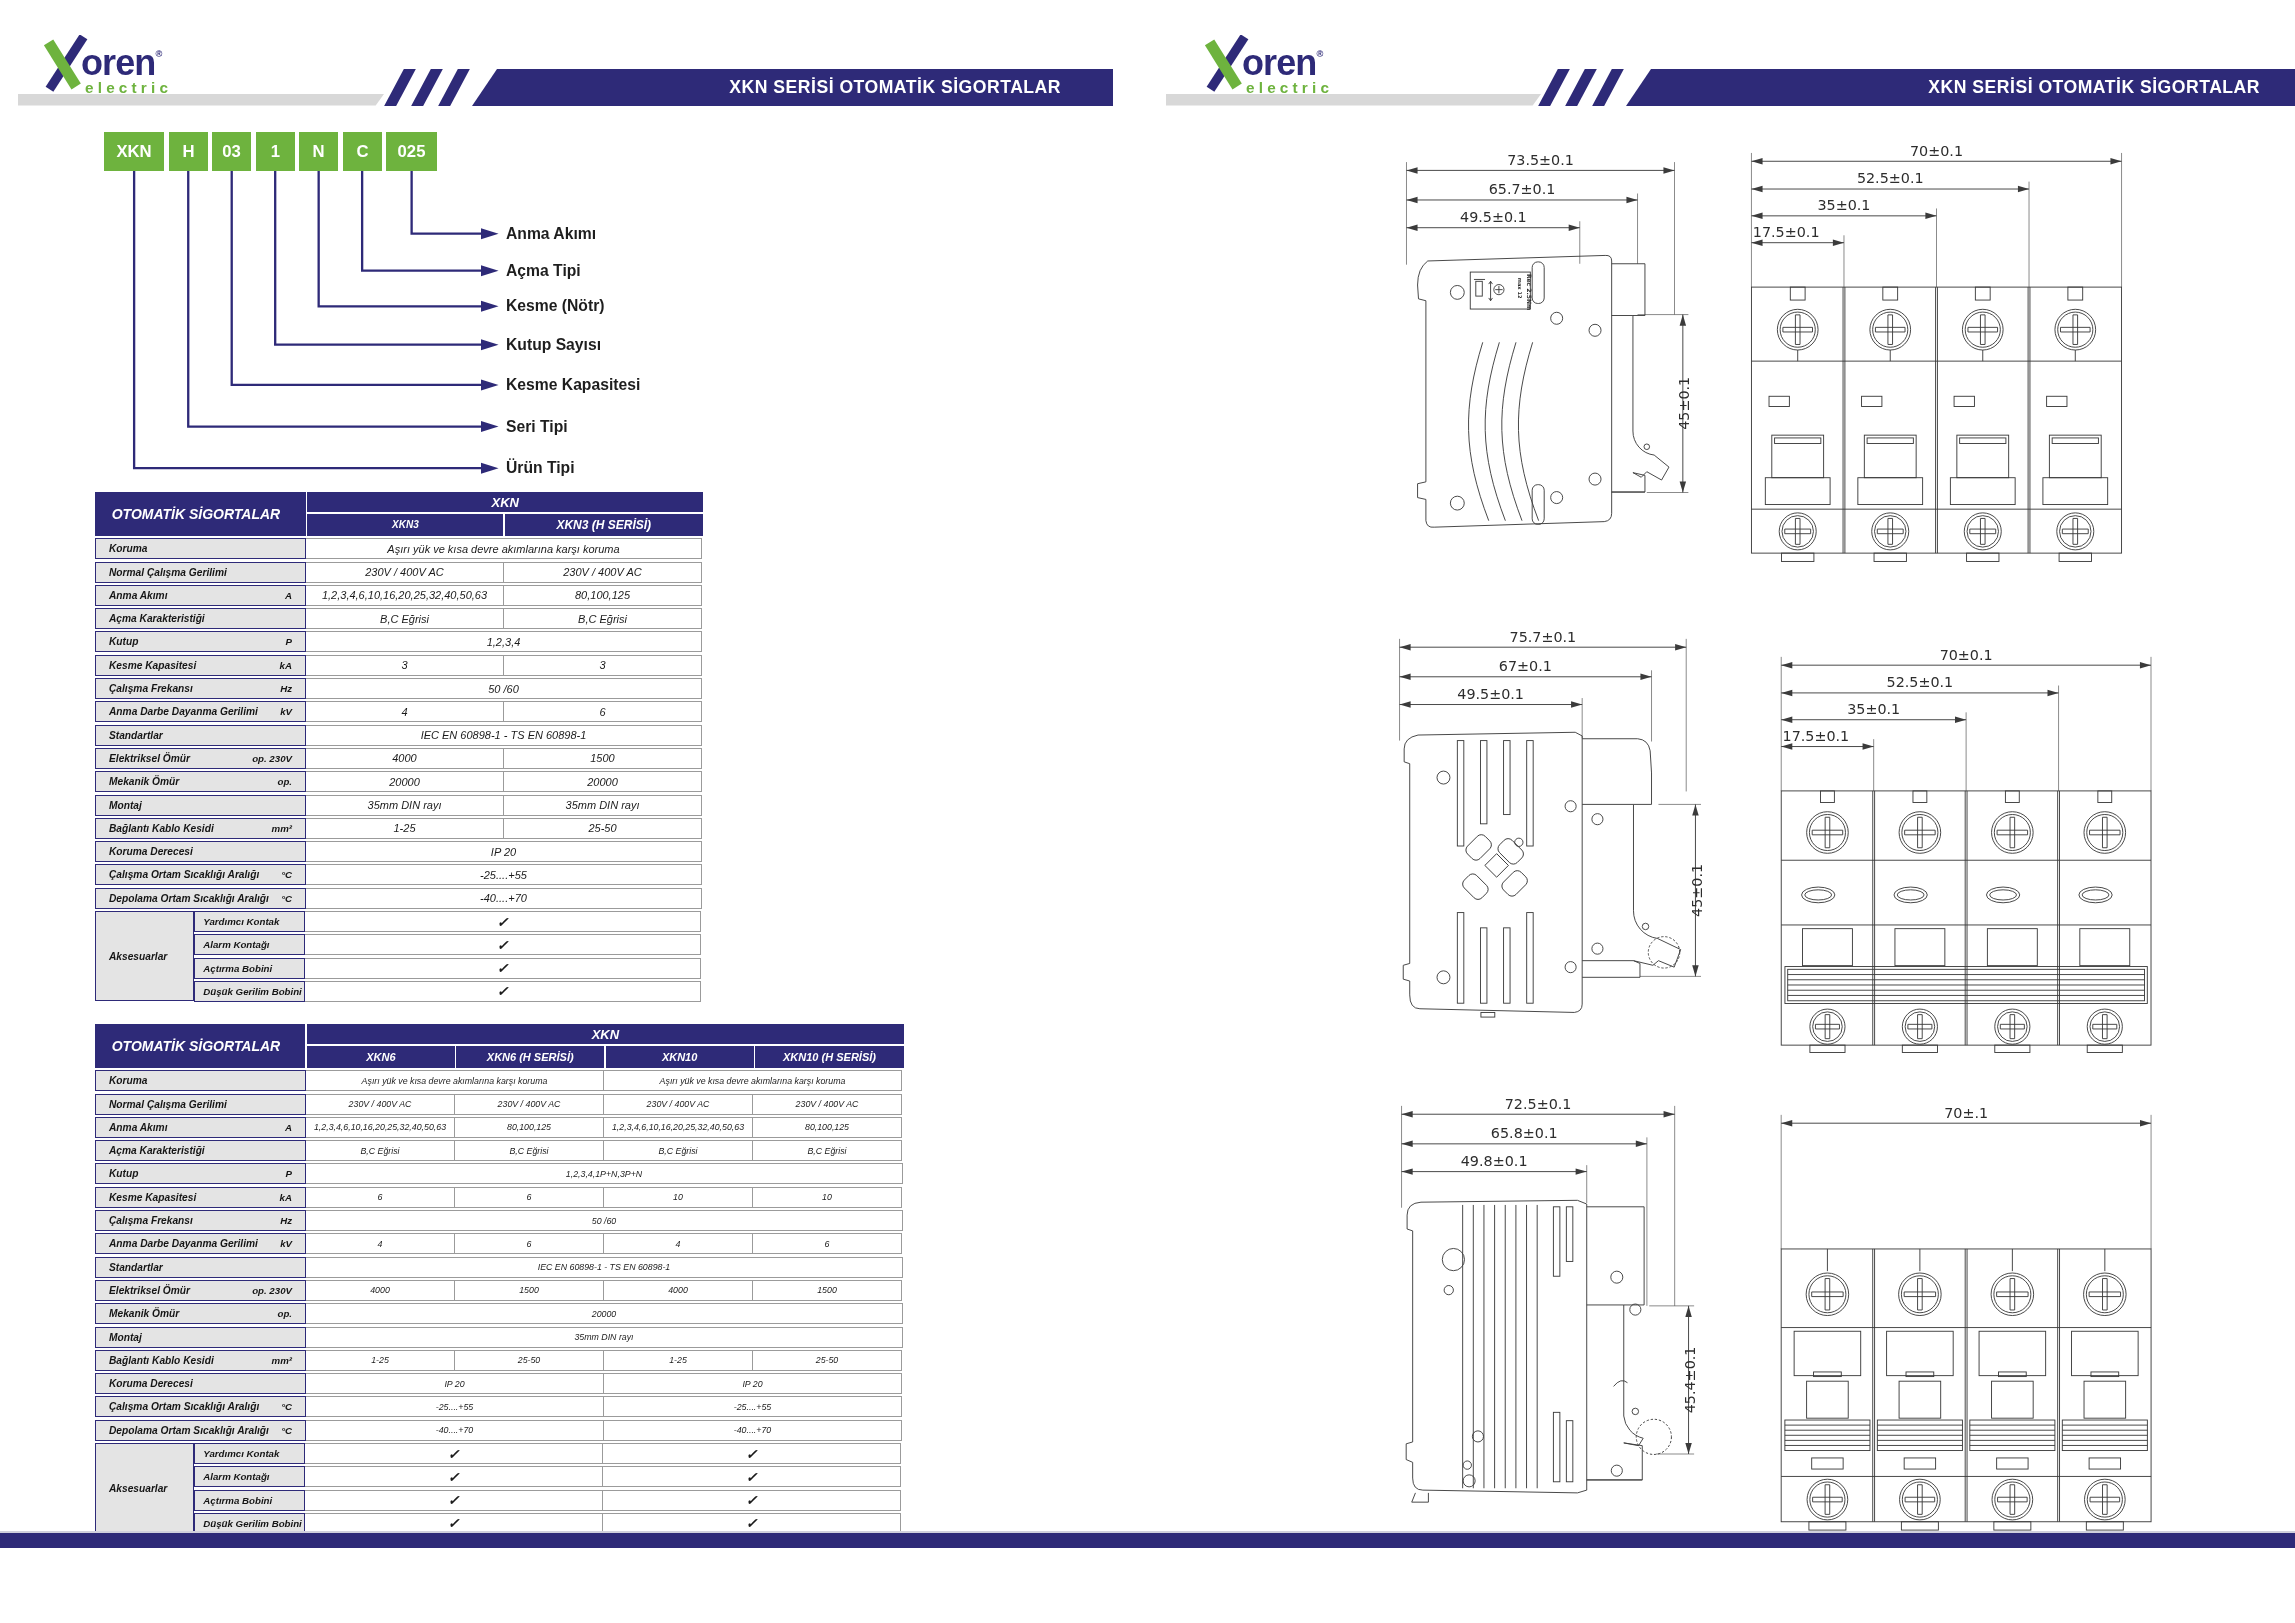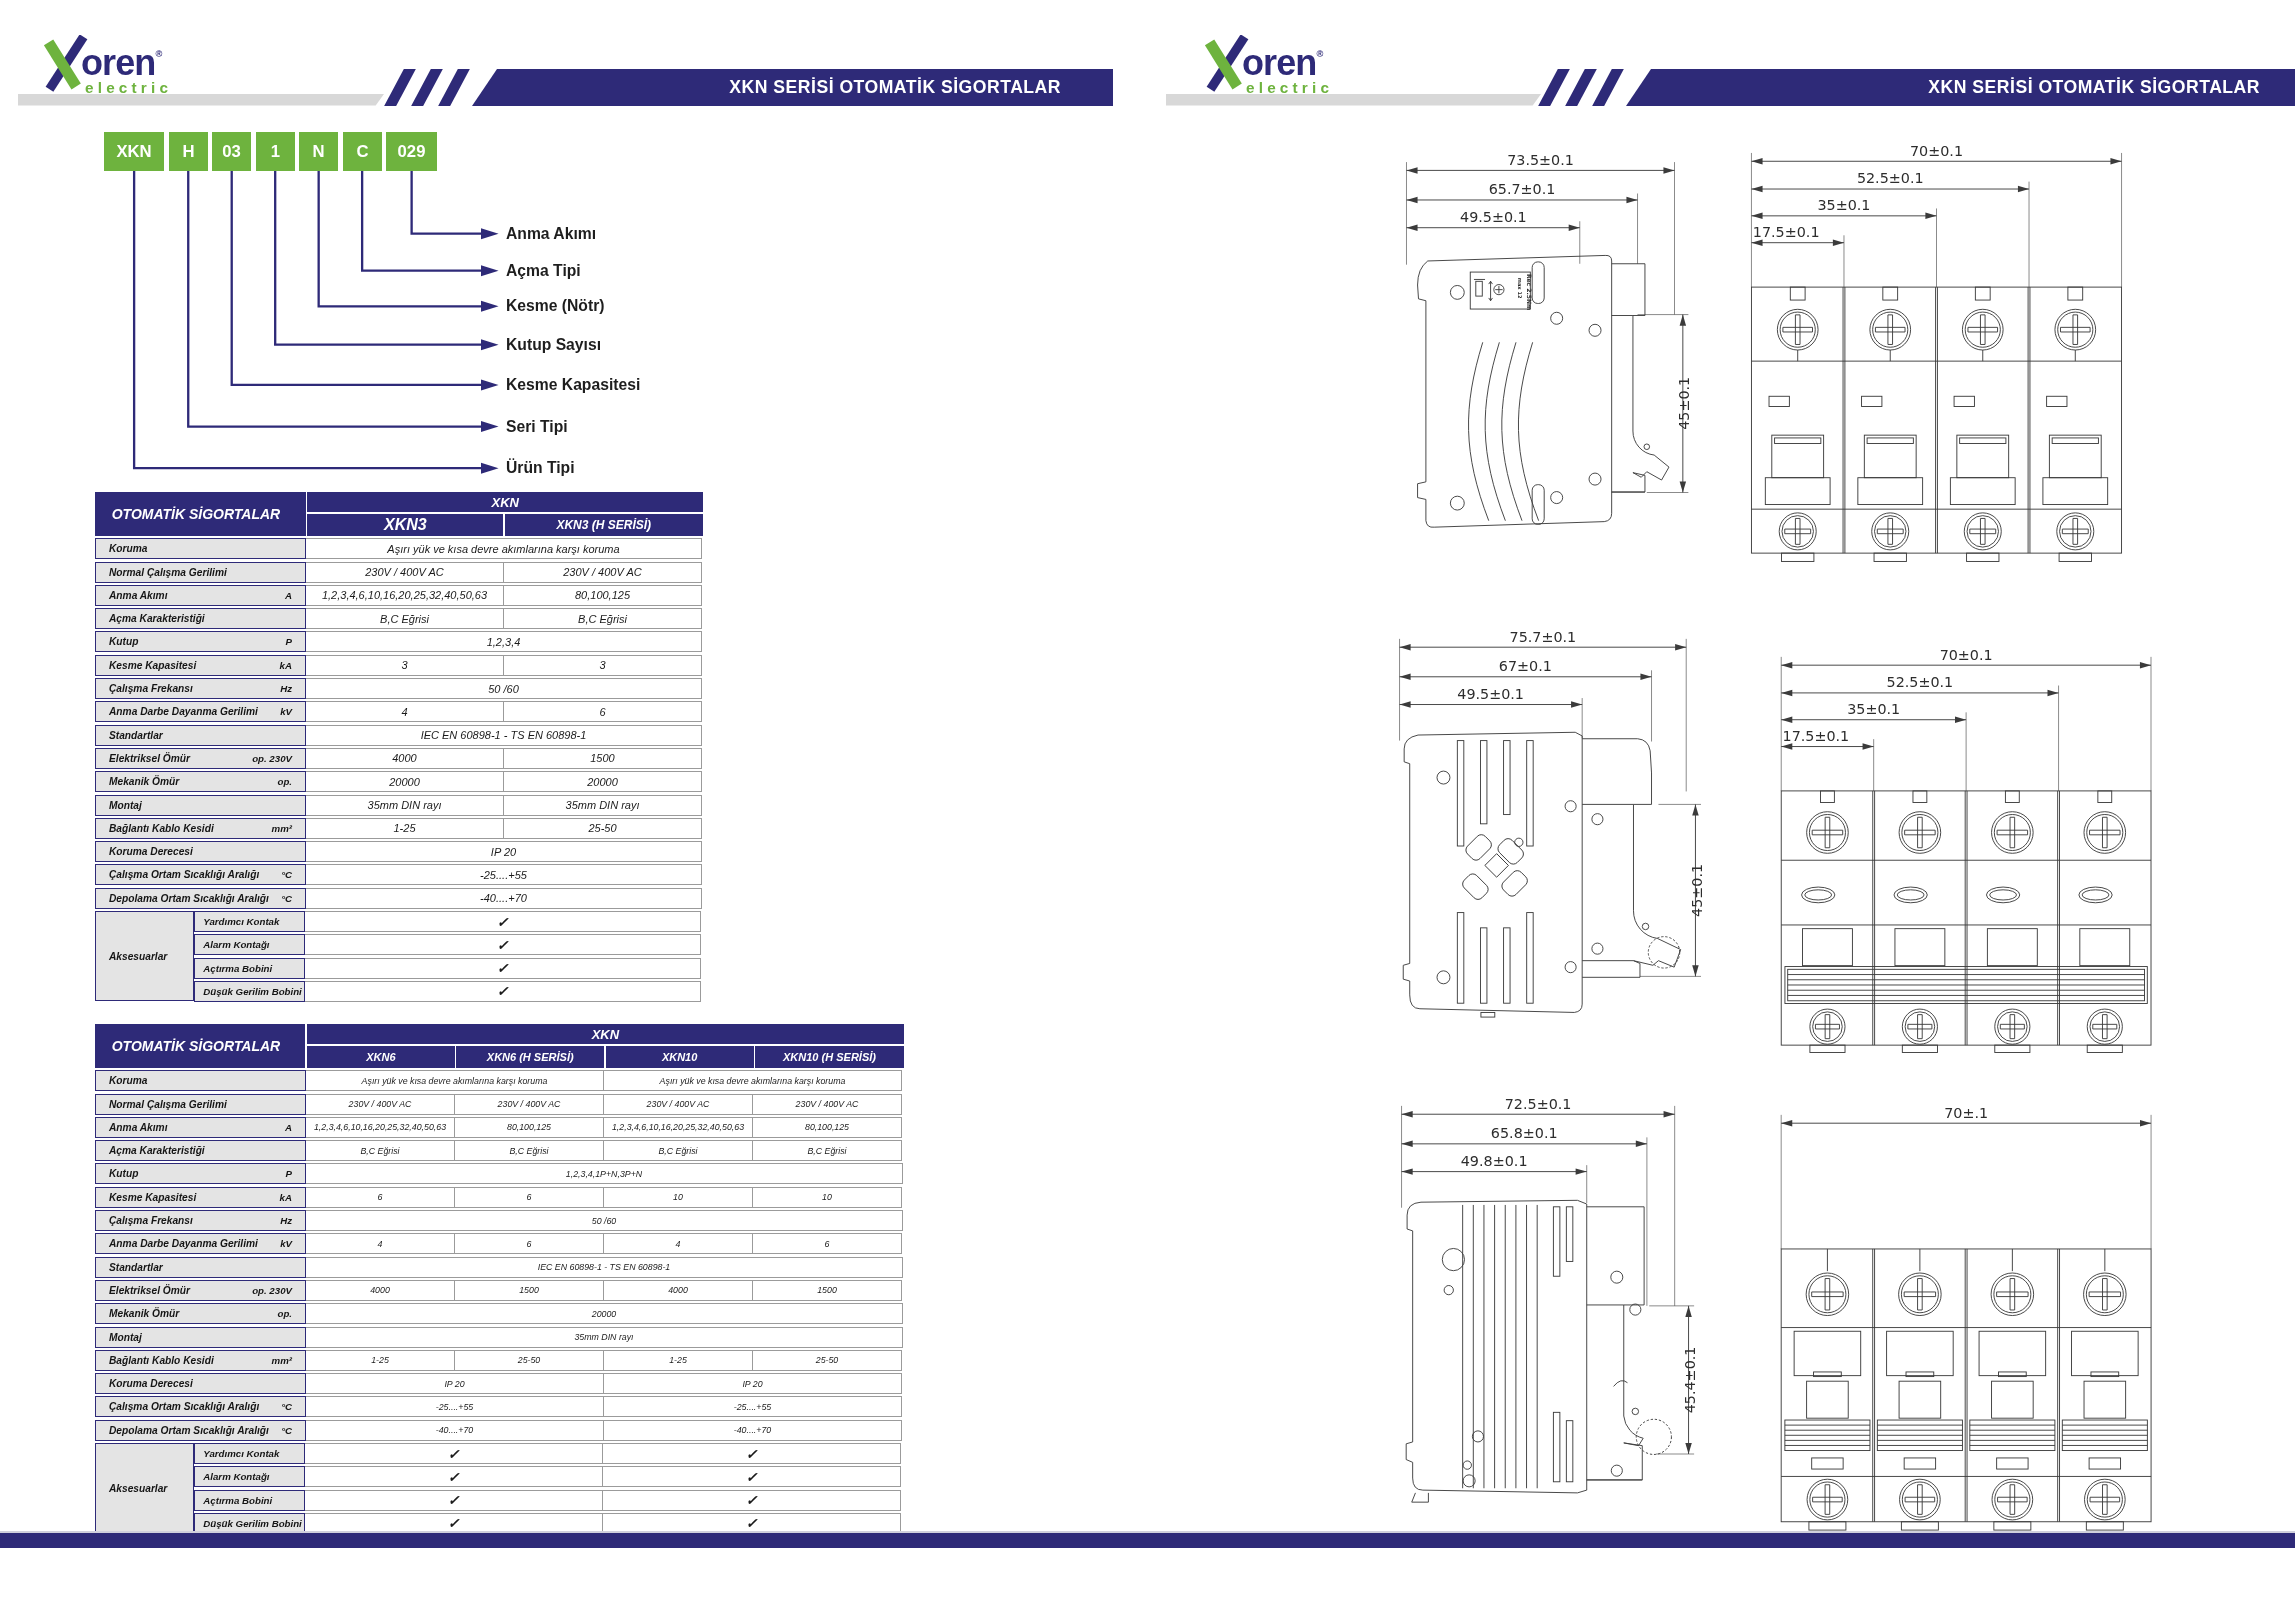--- a/index.html
+++ b/index.html
@@ -118,41 +118,41 @@
       <polyline points="890,369 890,505 1040,505" fill="none" stroke="#2e2a78" stroke-width="5"></polyline>
       <polygon points="1040,493 1040,517 1078,505" fill="#2e2a78"></polygon>
     </svg>
   <div id="codes">
       <div class="codebox" style="left: 104px; width: 60px;">XKN</div>
       <div class="codebox" style="left: 169px; width: 39px;">H</div>
       <div class="codebox" style="left: 212px; width: 39px;">03</div>
       <div class="codebox" style="left: 256px; width: 39px;">1</div>
       <div class="codebox" style="left: 299px; width: 39px;">N</div>
       <div class="codebox" style="left: 343px; width: 39px;">C</div>
-      <div class="codebox" style="left: 386px; width: 51px;">029</div>
+      <div class="codebox" style="left: 386px; width: 51px;">025</div>
       <span class="codelabel" style="left: 506px; top: 234px;">Anma Akımı</span>
       <span class="codelabel" style="left: 506px; top: 271px;">Açma Tipi</span>
       <span class="codelabel" style="left: 506px; top: 306px;">Kesme (Nötr)</span>
       <span class="codelabel" style="left: 506px; top: 345px;">Kutup Sayısı</span>
       <span class="codelabel" style="left: 506px; top: 385px;">Kesme Kapasitesi</span>
       <span class="codelabel" style="left: 506px; top: 427px;">Seri Tipi</span>
       <span class="codelabel" style="left: 506px; top: 468px;">Ürün Tipi</span>
     </div>
 
   <div id="t0" class="spec" style="left: 95px; top: 492px; width: 608px;">
       <div class="thead">
         <div class="tcorner" style="width: 211px;">
           <span>OTOMATİK SİGORTALAR</span>
         </div>
         <div class="tright">
           <div class="tgroup">
             <span>XKN</span>
           </div>
           <div class="tcols">
-            <div class="tcol" style="width: 196px; font-size: 16px;">
+            <div class="tcol" style="width: 196px; font-size: 10px;">
               <span>XKN3</span>
             </div>
             <div class="tcol" style="width: 198px; font-size: 12px;">
               <span>XKN3 (H SERİSİ)</span>
             </div>
           </div>
         </div>
       </div>
       <div class="trow">
         <div class="tlabel" style="width: 211px;">

